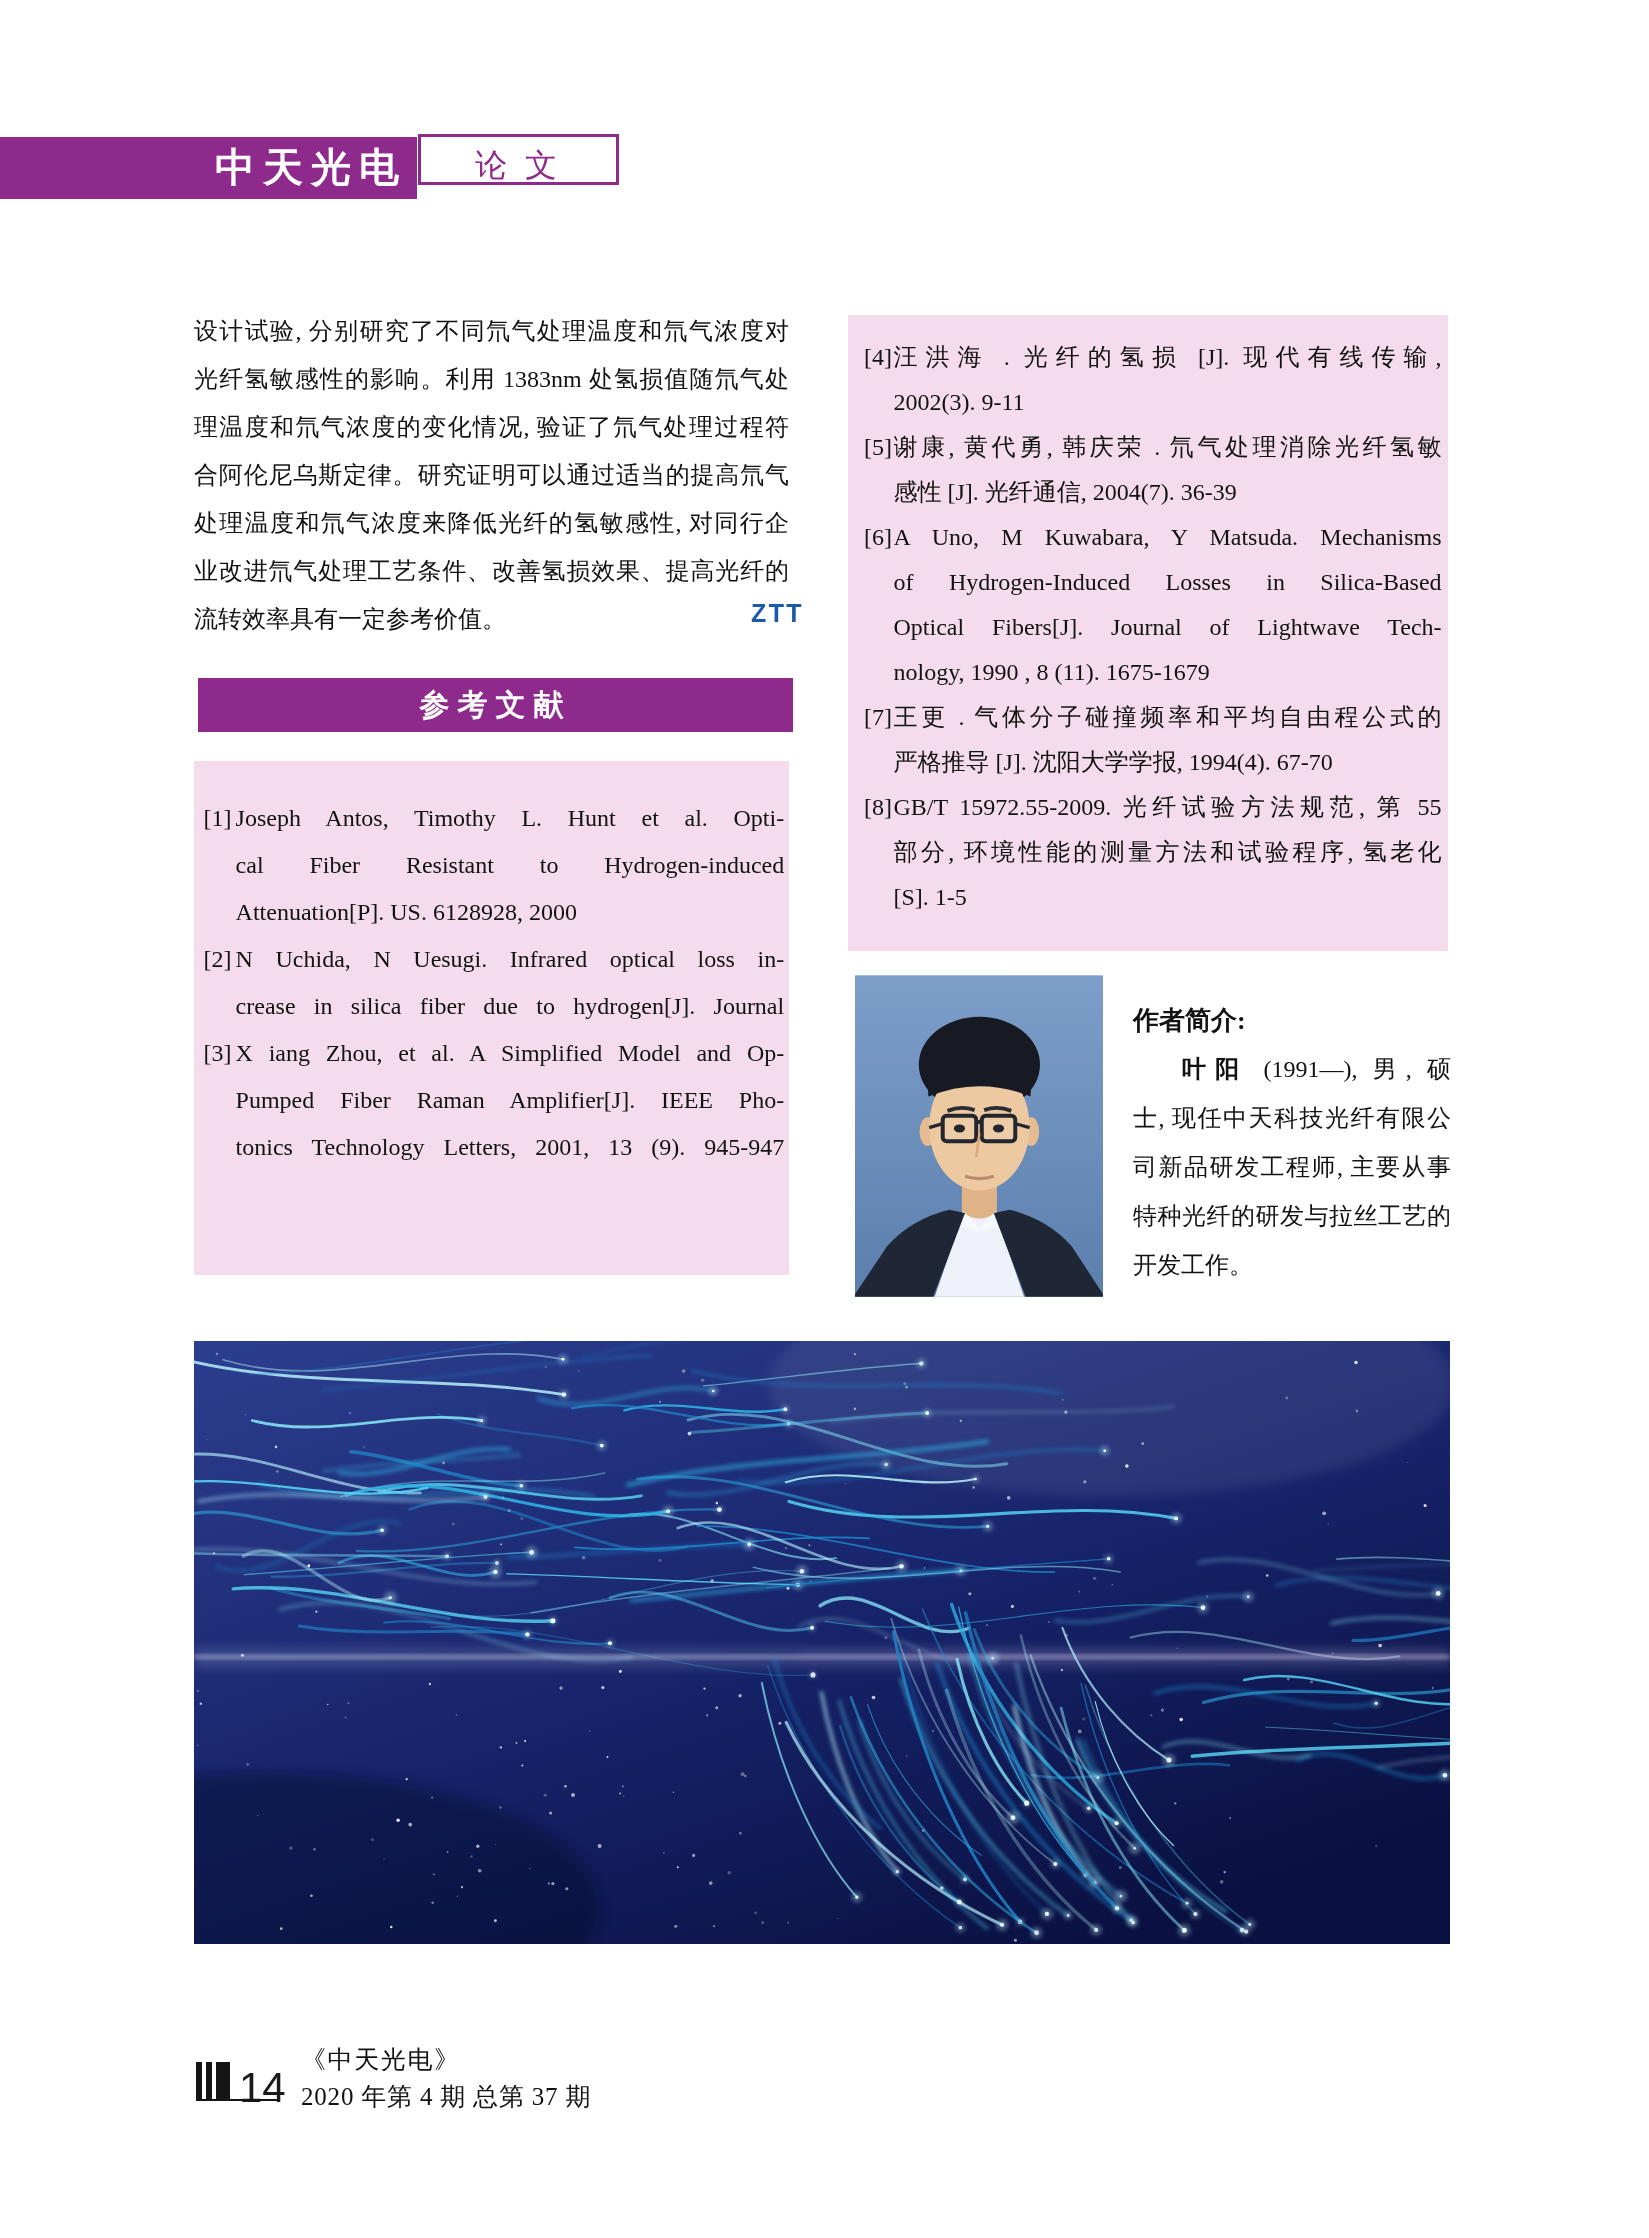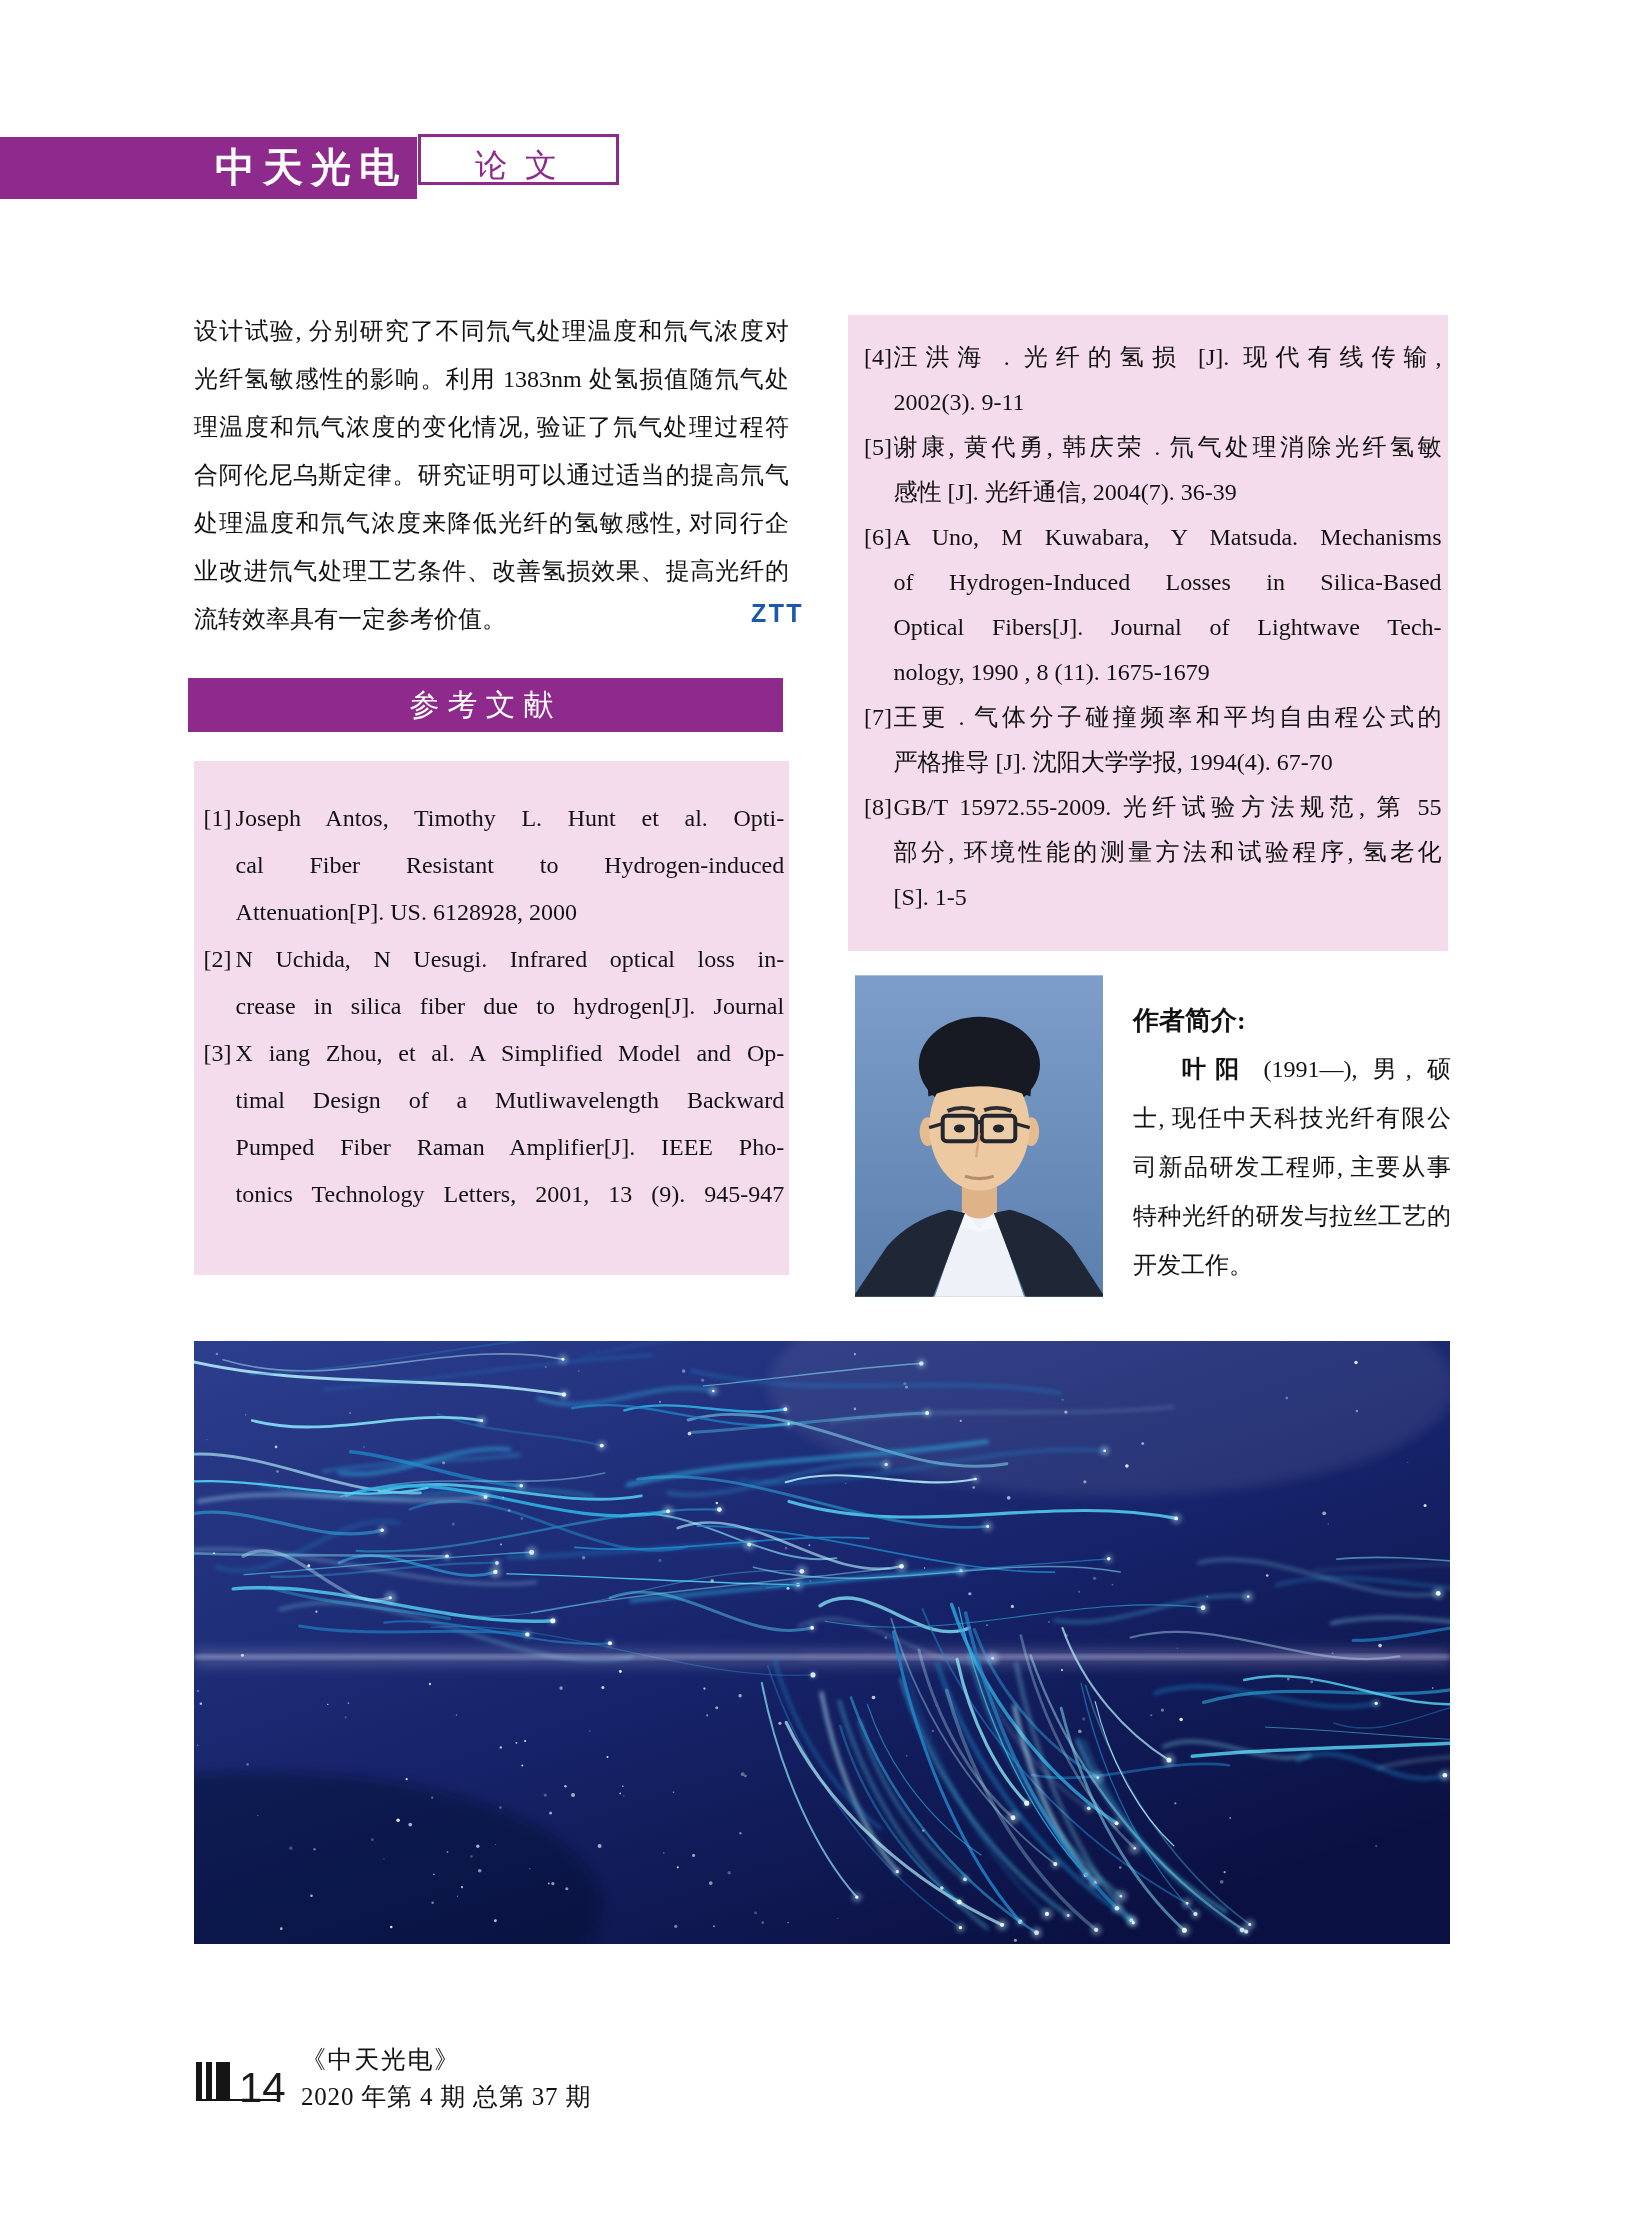--- a/index.html
+++ b/index.html
@@ -16,22 +16,22 @@
         text-align:center;line-height:57px}
 
   
   .intro{position:absolute;left:194px;top:307px;width:595px;font-size:24px}
   .il{height:48px;line-height:48px;text-align:justify;text-align-last:justify;overflow:hidden}
   .il.last{text-align-last:left}
   .ztt{position:absolute;left:751px;top:599px;font-family:"Liberation Sans",sans-serif;
        font-weight:bold;font-size:25px;color:var(--blue);letter-spacing:2.4px}
 
   
-  .banner{position:absolute;left:188px;top:678px;width:595px;height:54px;background:var(--purple);
-          color:#fff;font-size:30px;font-weight:normal;text-align:center;line-height:54px;letter-spacing:8px}
+  .banner{position:absolute;left:198px;top:678px;width:595px;height:54px;background:var(--purple);
+          color:#fff;font-size:30px;font-weight:bold;text-align:center;line-height:54px;letter-spacing:8px}
   .pinkL{position:absolute;left:194px;top:761px;width:595px;height:514px;background:var(--pink);
          padding:34px 4.8px 0 9.6px;font-size:24px}
   .pinkR{position:absolute;left:848px;top:315px;width:600px;height:636px;background:var(--pink);
          padding:20px 6.4px 0 16px;font-size:24px}
   .ref{position:relative;padding-left:32px}
   .pinkR .ref{padding-left:29.5px}
   .num{position:absolute;left:0;top:0}
   .pinkL .ln,.pinkL .num{line-height:47px}
   .pinkR .ln,.pinkR .num{line-height:45px}
   .ln{text-align:justify;overflow:hidden}
@@ -94,21 +94,20 @@
       <div class="ln">Attenuation[P]. US. 6128928, 2000</div>
     </div>
     <div class="ref">
       <span class="num">[2]</span>
       <div class="ln jl">N Uchida, N Uesugi. Infrared optical loss in-</div>
       <div class="ln jl">crease in silica fiber due to hydrogen[J]. Journal</div>
     </div>
     <div class="ref">
       <span class="num">[3]</span>
       <div class="ln jl">X iang Zhou, et al. A Simplified Model and Op-</div>
-      <div class="ln jl">timal Design of a Mutliwavelength Backward</div>
       <div class="ln jl">Pumped Fiber Raman Amplifier[J]. IEEE Pho-</div>
       <div class="ln jl">tonics Technology Letters, 2001, 13 (9). 945-947</div>
     </div>
   </div>
 
   <div class="pinkR">
     <div class="ref">
       <span class="num">[4]</span>
       <div class="ln jl">汪洪海 . 光纤的氢损 [J]. 现代有线传输,</div>
       <div class="ln">2002(3). 9-11</div>

